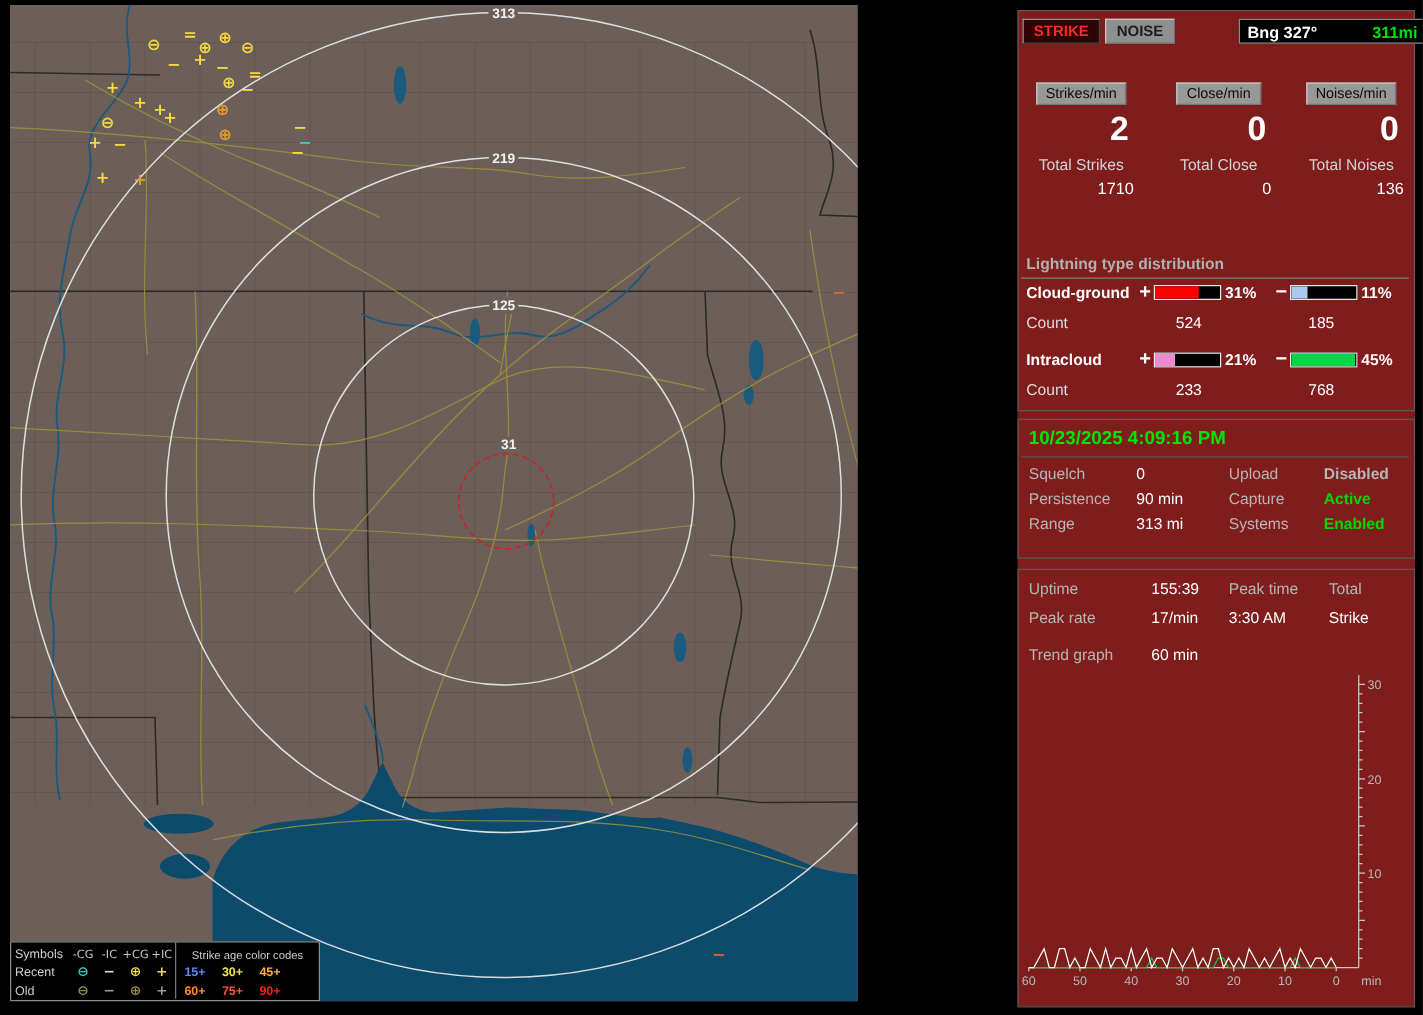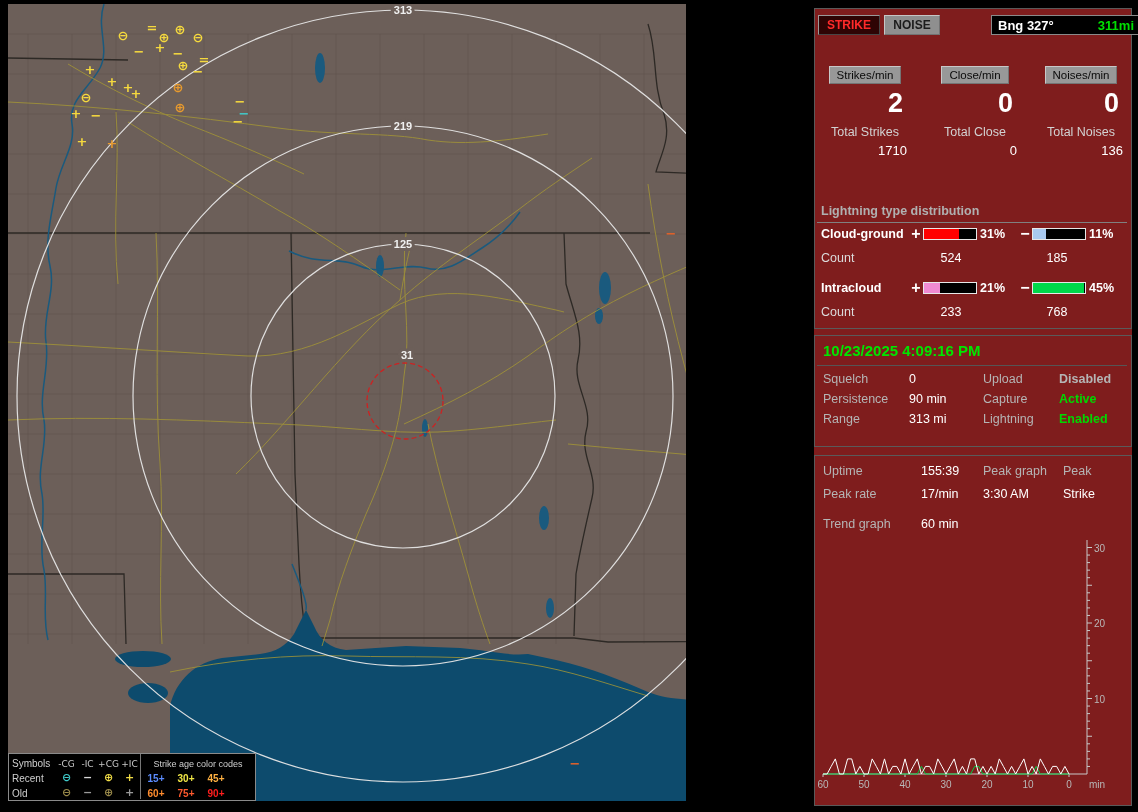--- a/index.html
+++ b/index.html
@@ -335,31 +335,31 @@
     </div>
     <div class="srow" style="top:56px;">
       <span class="l1">Persistence</span>
       <span class="v1">90 min</span>
       <span class="l2">Capture</span>
       <span class="v2" style="color: rgb(0, 216, 0);">Active</span>
     </div>
     <div class="srow" style="top:76px;">
       <span class="l1">Range</span>
       <span class="v1">313 mi</span>
-      <span class="l2">Lightning</span>
+      <span class="l2">Systems</span>
       <span class="v2" style="color: rgb(0, 216, 0);">Enabled</span>
     </div>
   </div>
 
   <div class="stats-box">
     <div class="trow" style="top:8px;">
       <span class="l1">Uptime</span>
       <span class="v1">155:39</span>
-      <span class="l2">Peak graph</span>
-      <span class="v2 dim">Peak</span>
+      <span class="l2">Peak time</span>
+      <span class="v2 dim">Total</span>
     </div>
     <div class="trow" style="top:31px;">
       <span class="l1">Peak rate</span>
       <span class="v1">17/min</span>
       <span class="l2" style="color:#fff;">3:30 AM</span>
       <span class="v2">Strike</span>
     </div>
     <div class="trow" style="top:61px;">
       <span class="l1">Trend graph</span>
       <span class="v1">60 min</span>

